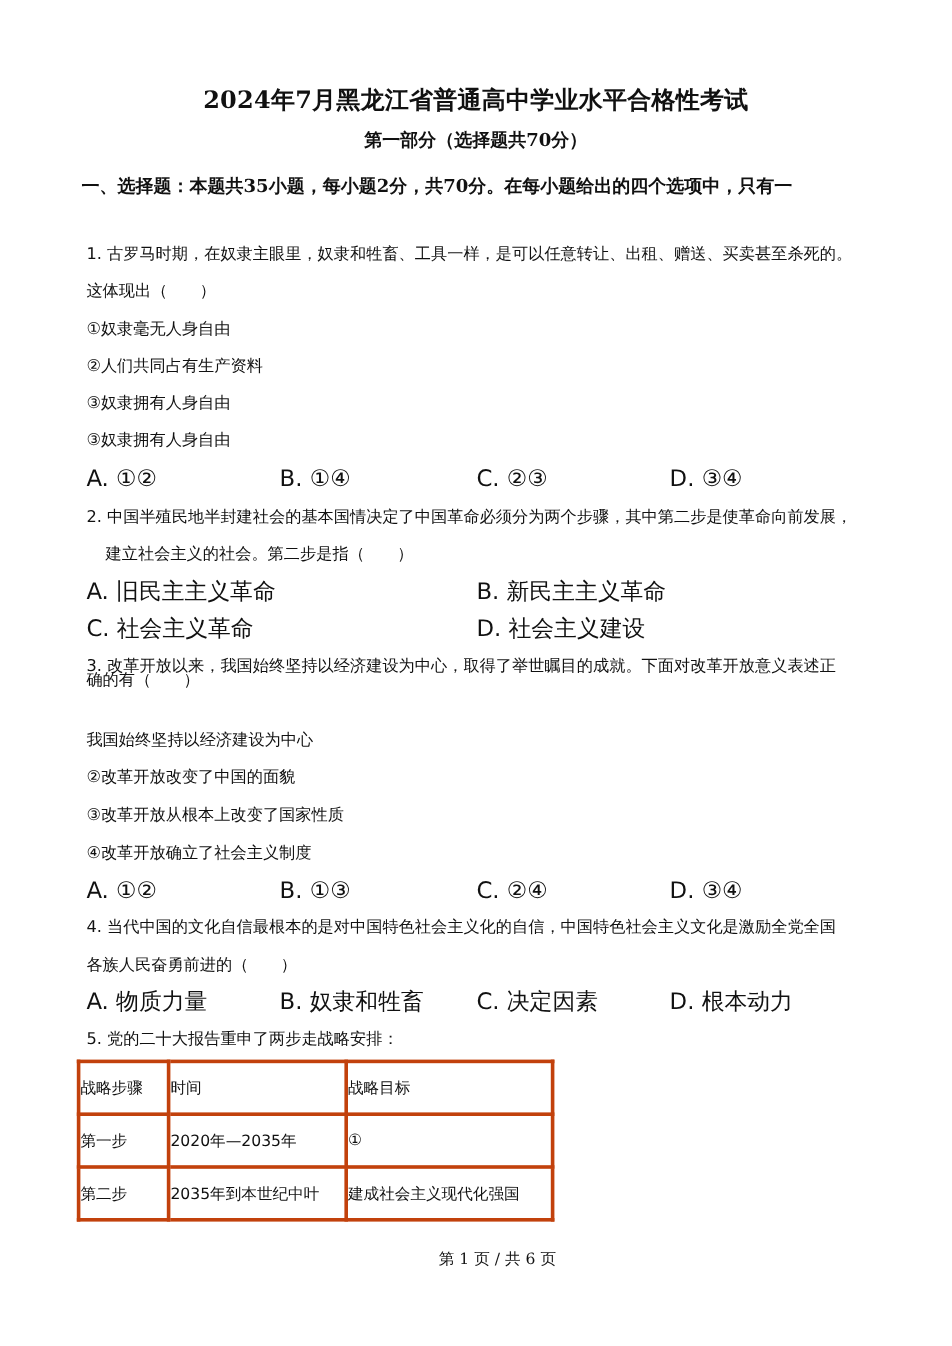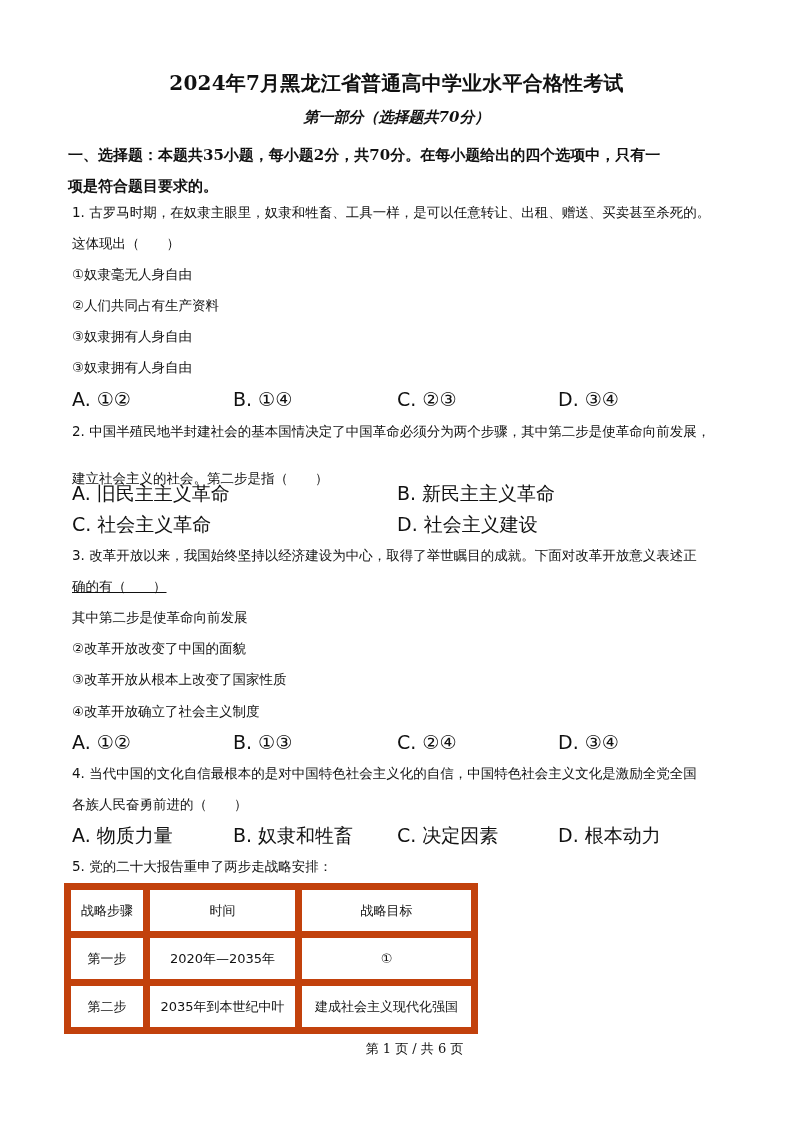--- a/index.html
+++ b/index.html
@@ -28,21 +28,20 @@
       font-weight: bold;
       font-size: 20px;
       letter-spacing: 0.2px;
     }
     .subtitle {
       left: 0; width: 793px; top: 108px;
       text-align: center;
       font-family: "DejaVu Serif", serif;
       font-weight: bold;
       font-size: 15px;
-      font-style: italic;
     }
     .section {
       left: 68px; top: 140px;
       font-family: "DejaVu Serif", serif;
       font-weight: bold;
       font-size: 15px;
       line-height: 31px;
       white-space: normal;
       width: 660px;
     }
@@ -52,22 +51,22 @@
       line-height: 18px;
     }
     .opt { font-size: 19px; line-height: 18px; }
     table.strategy {
       position: absolute;
       left: 64px; top: 883px;
       border-collapse: collapse;
       font-size: 13px;
     }
     table.strategy td {
-      border: 7px solid #c2410c;
-      text-align: center;
+      border: 3px solid #c2410c;
+      text-align: left;
       height: 41px;
       padding: 0;
     }
     .footer {
       left: 0; width: 793px; top: 1040px;
       text-align: center;
       font-family: "DejaVu Serif", serif;
       font-size: 13px;
       padding-left: 18px;
     }
@@ -75,44 +74,43 @@
 </head>
 <body>
 
 <div class="page">
 
   <div class="abs title">2024年7月黑龙江省普通高中学业水平合格性考试</div>
   <div class="abs subtitle">第一部分（选择题共70分）</div>
 
   <div class="abs section">
     <div>一、选择题：本题共35小题，每小题2分，共70分。在每小题给出的四个选项中，只有一</div>
-    <div>项是符合题目要求的。</div>
   </div>
 
   <div class="abs line" style="top:203px;">1. 古罗马时期，在奴隶主眼里，奴隶和牲畜、工具一样，是可以任意转让、出租、赠送、买卖甚至杀死的。</div>
   <div class="abs line" style="top:234px;">这体现出（　　）</div>
   <div class="abs line" style="top:265px;">①奴隶毫无人身自由</div>
   <div class="abs line" style="top:296px;">②人们共同占有生产资料</div>
   <div class="abs line" style="top:327px;">③奴隶拥有人身自由</div>
   <div class="abs line" style="top:358px;">③奴隶拥有人身自由</div>
   <div class="abs opt" style="left:72px; top:390px;">A. ①②</div>
   <div class="abs opt" style="left:233px; top:390px;">B. ①④</div>
   <div class="abs opt" style="left:397px; top:390px;">C. ②③</div>
   <div class="abs opt" style="left:558px; top:390px;">D. ③④</div>
 
   <div class="abs line" style="top:422px;">2. 中国半殖民地半封建社会的基本国情决定了中国革命必须分为两个步骤，其中第二步是使革命向前发展，</div>
-  <div class="abs line" style="top:469px;">建立社会主义的社会。第二步是指（　　）</div>
+  <div class="abs line" style="top:453px;margin-left:16px;">建立社会主义的社会。第二步是指（　　）</div>
   <div class="abs opt" style="left:72px; top:484px;">A. 旧民主主义革命</div>
   <div class="abs opt" style="left:397px; top:484px;">B. 新民主主义革命</div>
   <div class="abs opt" style="left:72px; top:515px;">C. 社会主义革命</div>
   <div class="abs opt" style="left:397px; top:515px;">D. 社会主义建设</div>
 
   <div class="abs line" style="top:546px;">3. 改革开放以来，我国始终坚持以经济建设为中心，取得了举世瞩目的成就。下面对改革开放意义表述正</div>
-  <div class="abs line" style="top:577px;text-decoration:underline;">确的有（　　）</div>
-  <div class="abs line" style="top:608px;">其中第二步是使革命向前发展</div>
+  <div class="abs line" style="top:558px;">确的有（　　）</div>
+  <div class="abs line" style="top:608px;">我国始终坚持以经济建设为中心</div>
   <div class="abs line" style="top:639px;">②改革开放改变了中国的面貌</div>
   <div class="abs line" style="top:670px;">③改革开放从根本上改变了国家性质</div>
   <div class="abs line" style="top:702px;">④改革开放确立了社会主义制度</div>
   <div class="abs opt" style="left:72px; top:733px;">A. ①②</div>
   <div class="abs opt" style="left:233px; top:733px;">B. ①③</div>
   <div class="abs opt" style="left:397px; top:733px;">C. ②④</div>
   <div class="abs opt" style="left:558px; top:733px;">D. ③④</div>
 
   <div class="abs line" style="top:764px;">4. 当代中国的文化自信最根本的是对中国特色社会主义化的自信，中国特色社会主义文化是激励全党全国</div>
   <div class="abs line" style="top:795px;">各族人民奋勇前进的（　　）</div>

